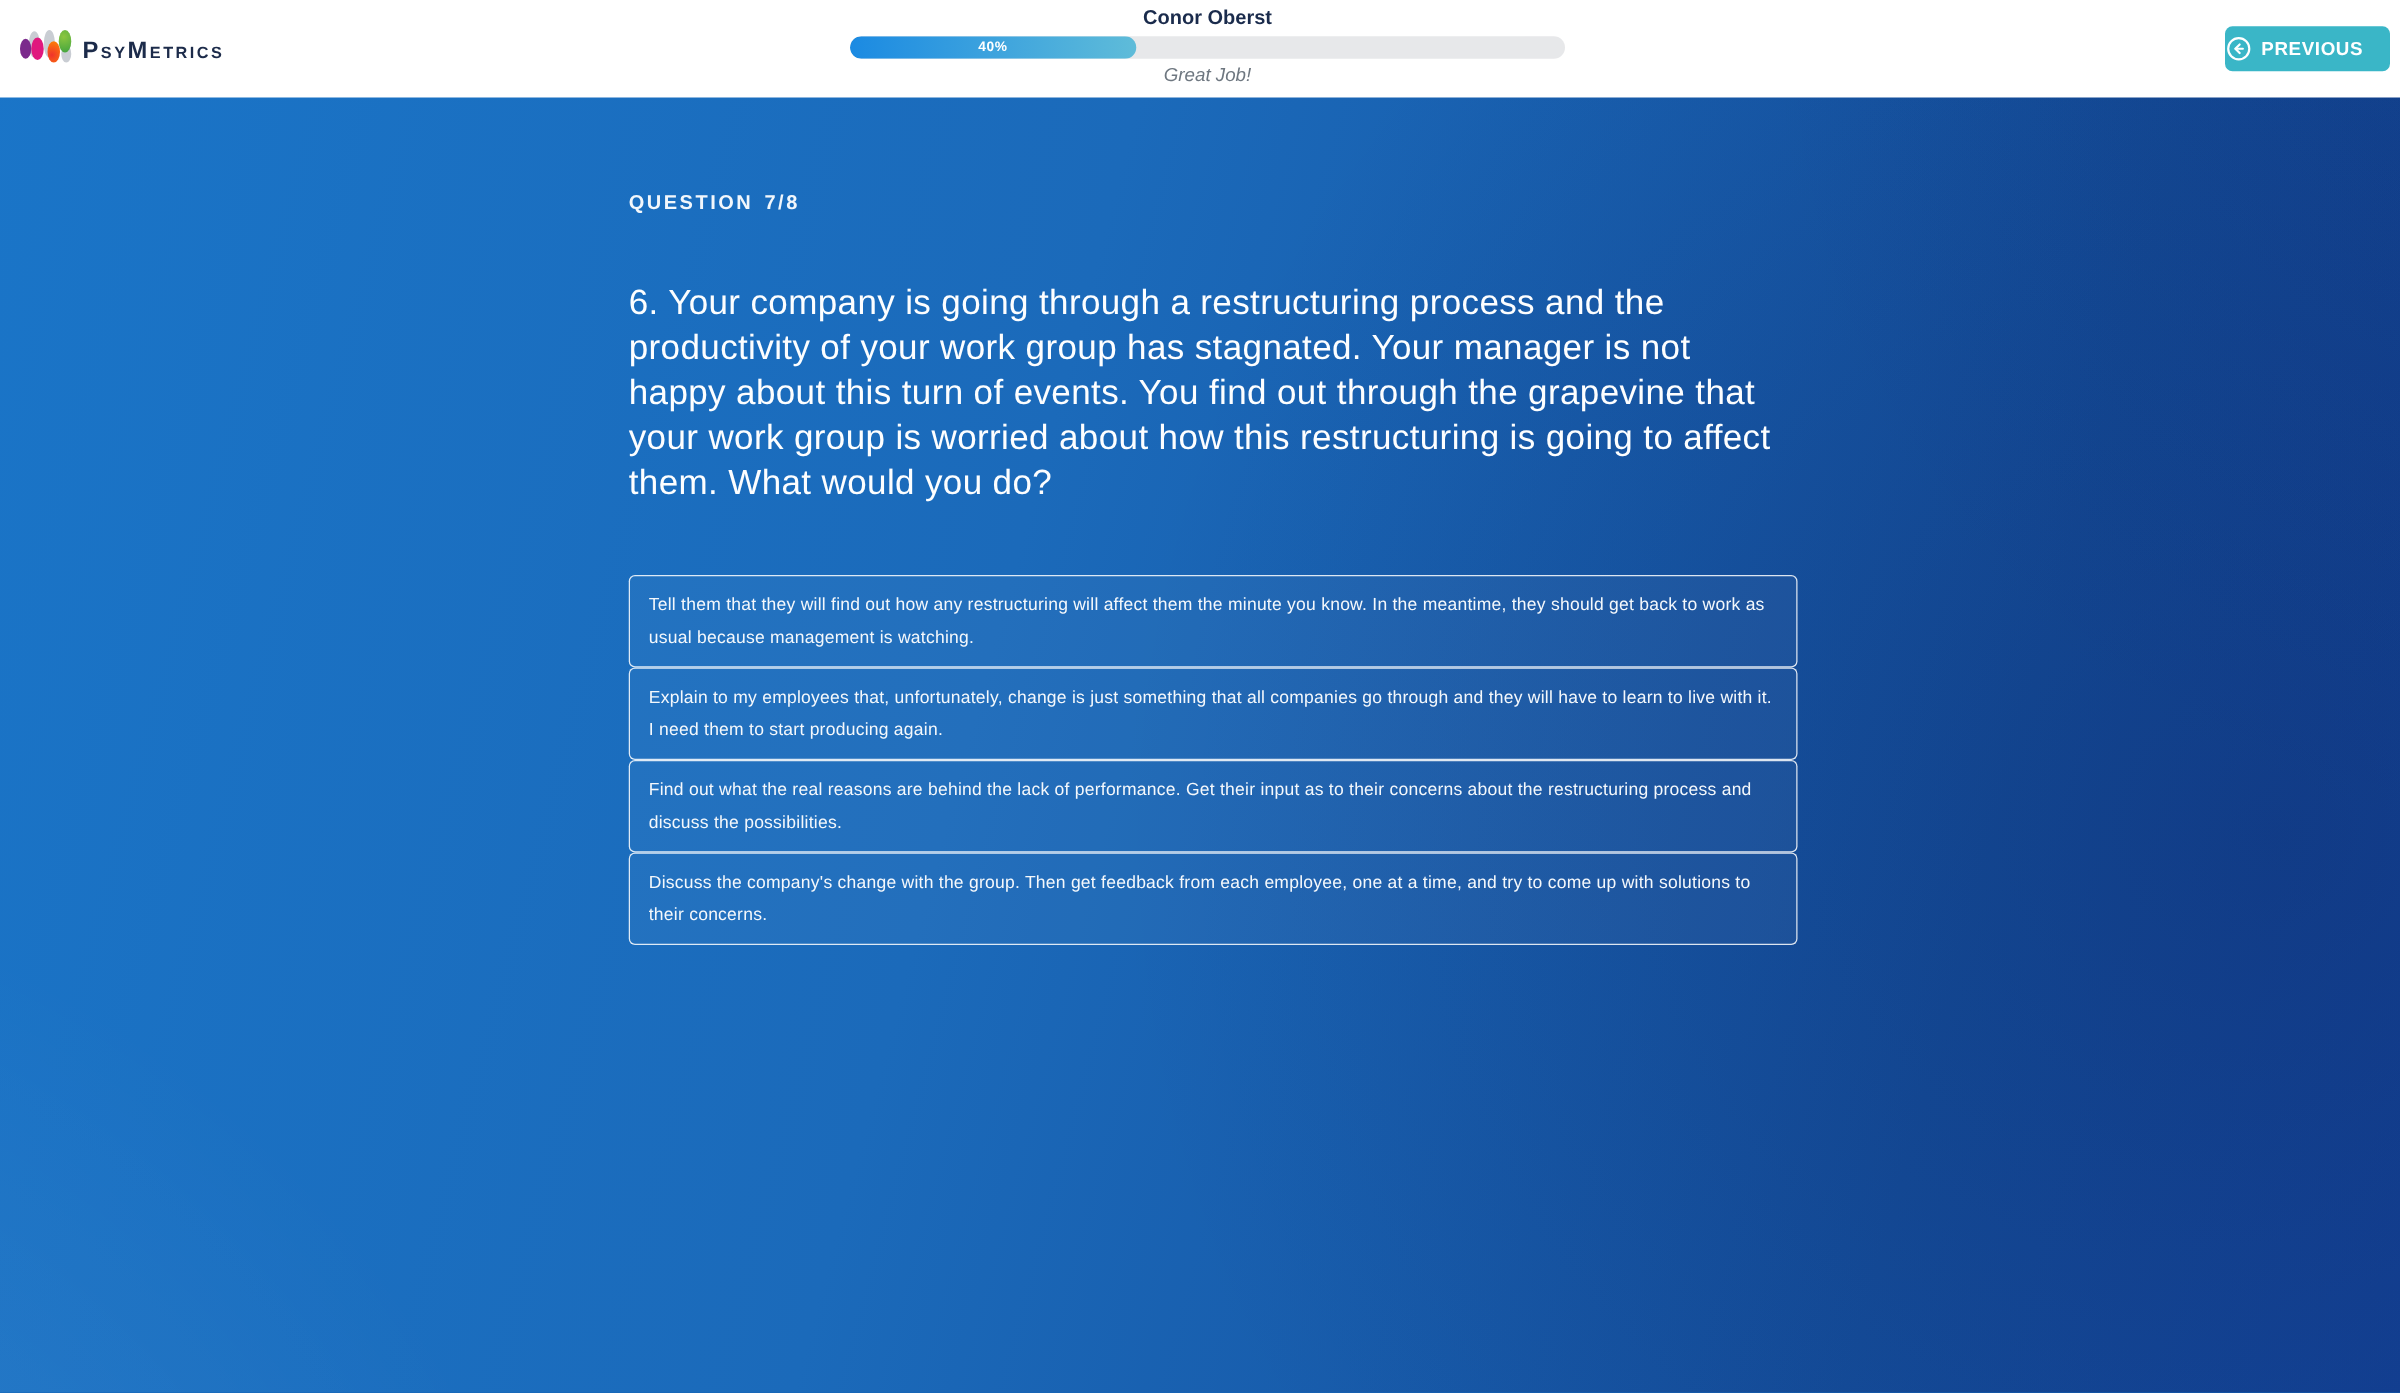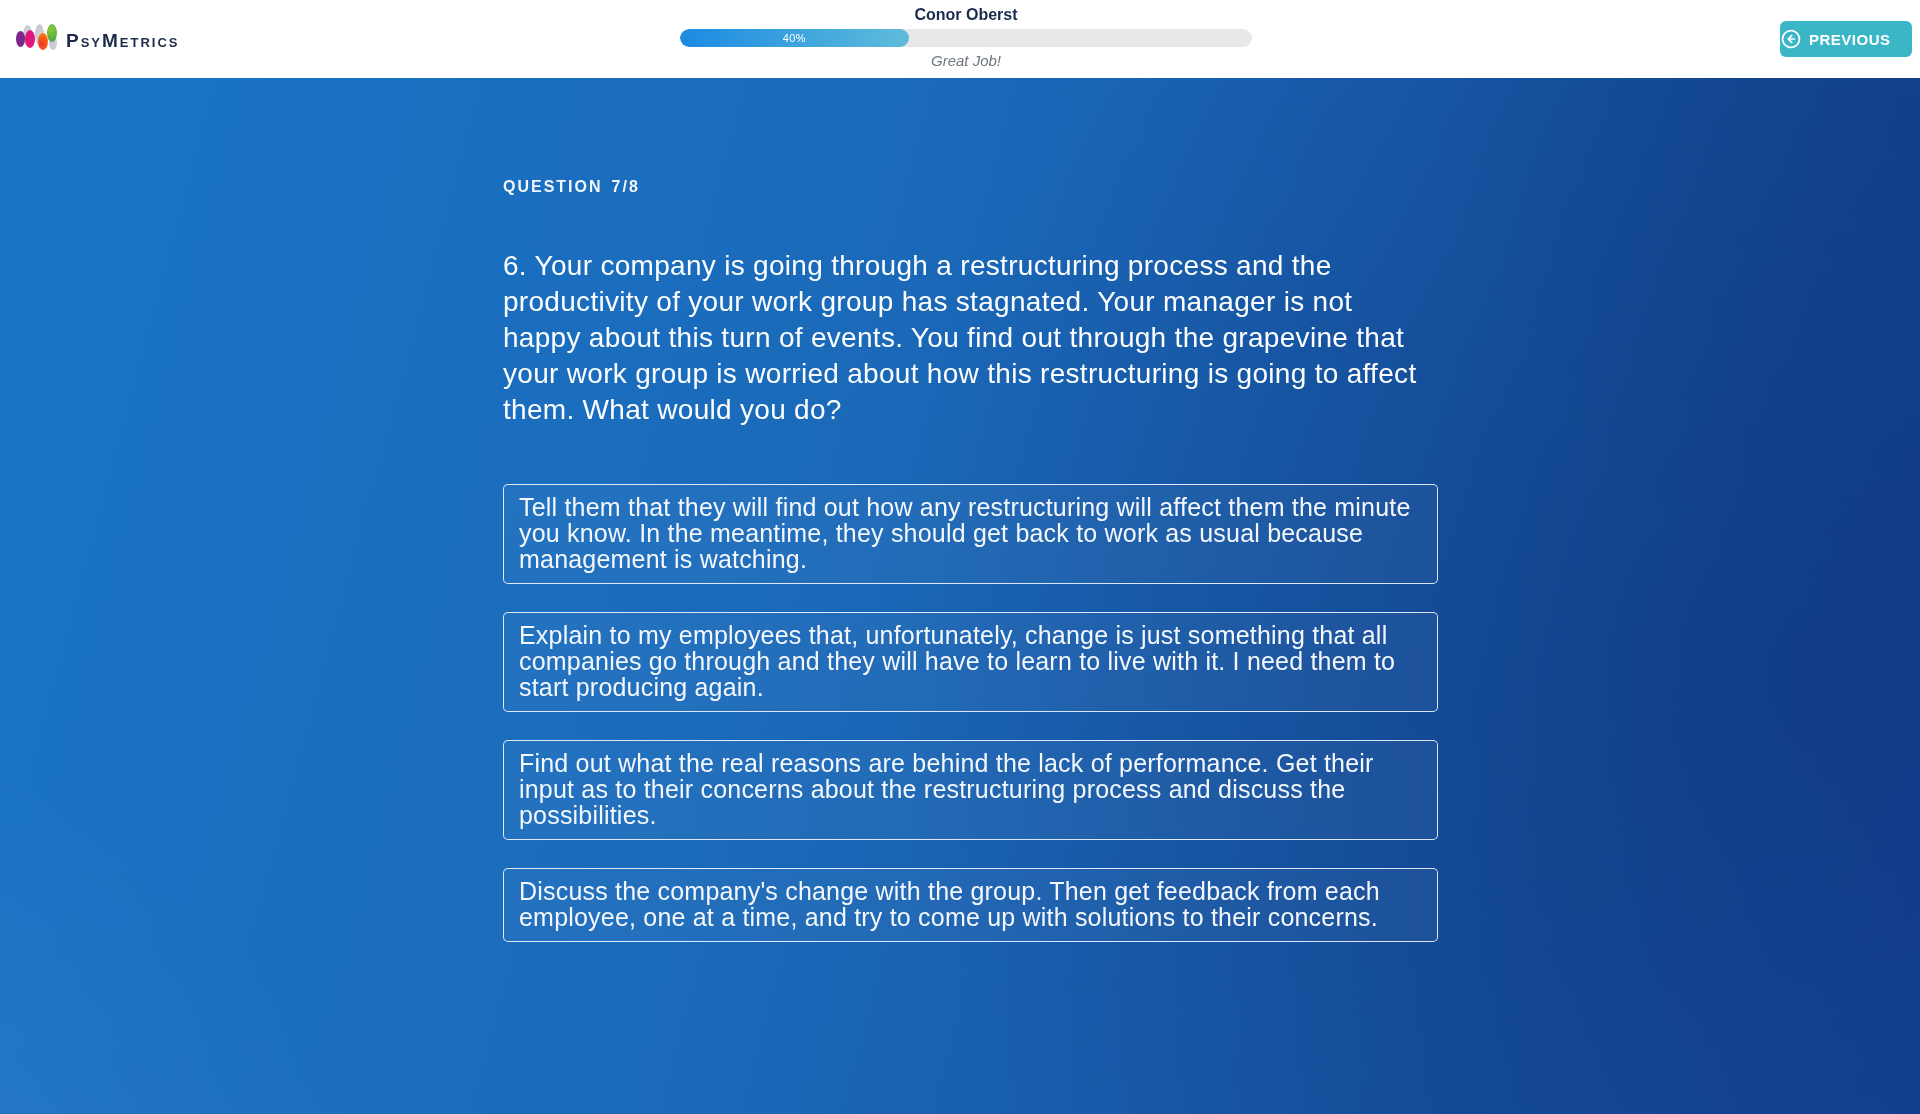--- a/index.html
+++ b/index.html
@@ -69,21 +69,21 @@
   .progress-fill {
     height: 100%;
     border-radius: 9px;
     background: linear-gradient(90deg, #1B8AE2 0%, #5FBCD9 100%);
     display: flex;
     align-items: center;
     justify-content: center;
   }
   .progress-pct {
     font-size: 11px;
-    font-weight: 400;
+    font-weight: 700;
     color: #FFFFFF;
     letter-spacing: 0.5px;
   }
   .encouragement {
     margin-top: 5px;
     font-size: 15px;
     font-style: italic;
     color: #6E7780;
   }
 
@@ -108,21 +108,21 @@
     font-size: 15px;
     font-weight: 700;
     letter-spacing: 0.5px;
   }
 
   
   main { width: 100%; height: 1036px; }
   .container {
     margin-left: 503px;
     width: 935px;
-    padding-top: 100px;
+    padding-top: 76px;
   }
   .q-counter {
     display: flex;
     gap: 9px;
     font-size: 16px;
     font-weight: 600;
     letter-spacing: 2px;
     color: #F2F7FC;
     margin-bottom: 52px;
   }
@@ -133,22 +133,22 @@
     letter-spacing: 0.3px;
     color: #FDFEFF;
     margin-bottom: 56px;
   }
   .option {
     width: 100%;
     border: 1px solid rgba(255,255,255,0.85);
     border-radius: 5px;
     background: rgba(255,255,255,0.04);
     padding: 9px 16px 11px 15px;
-    margin-bottom: 28px;
-    font-size: 25px;
+    margin-bottom: 0;
+    font-size: 14px;
     line-height: 26px;
     letter-spacing: 0.2px;
     color: #F4F8FC;
     cursor: pointer;
   }
 </style>
 </head>
 <body>
 
 <header class="topbar">

